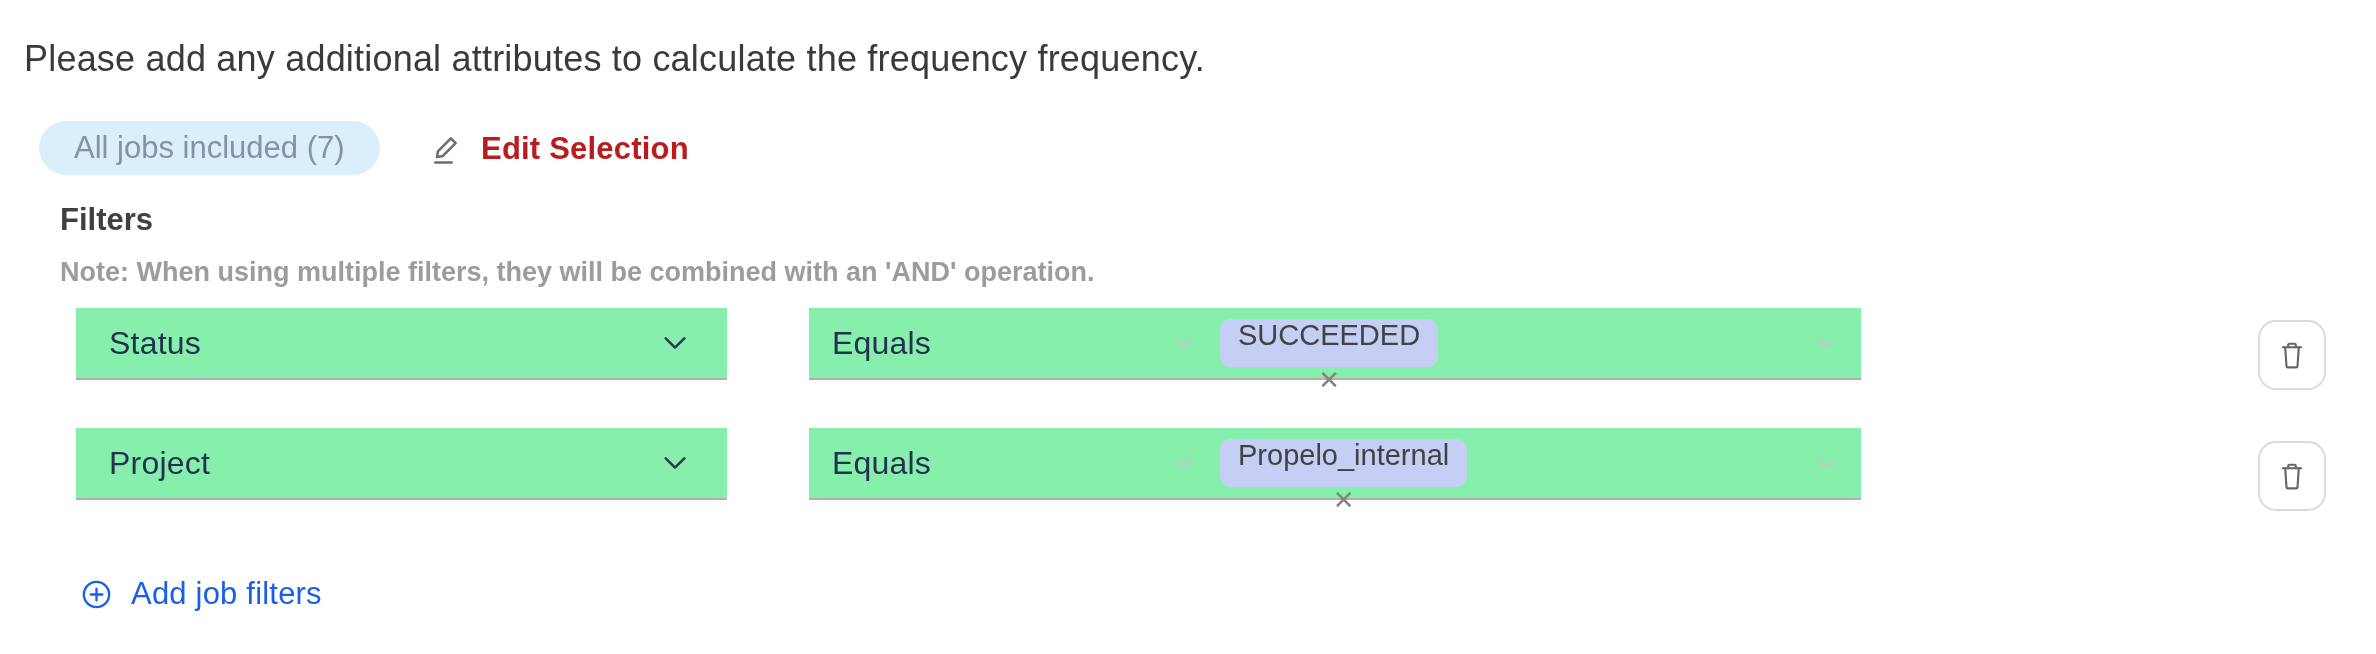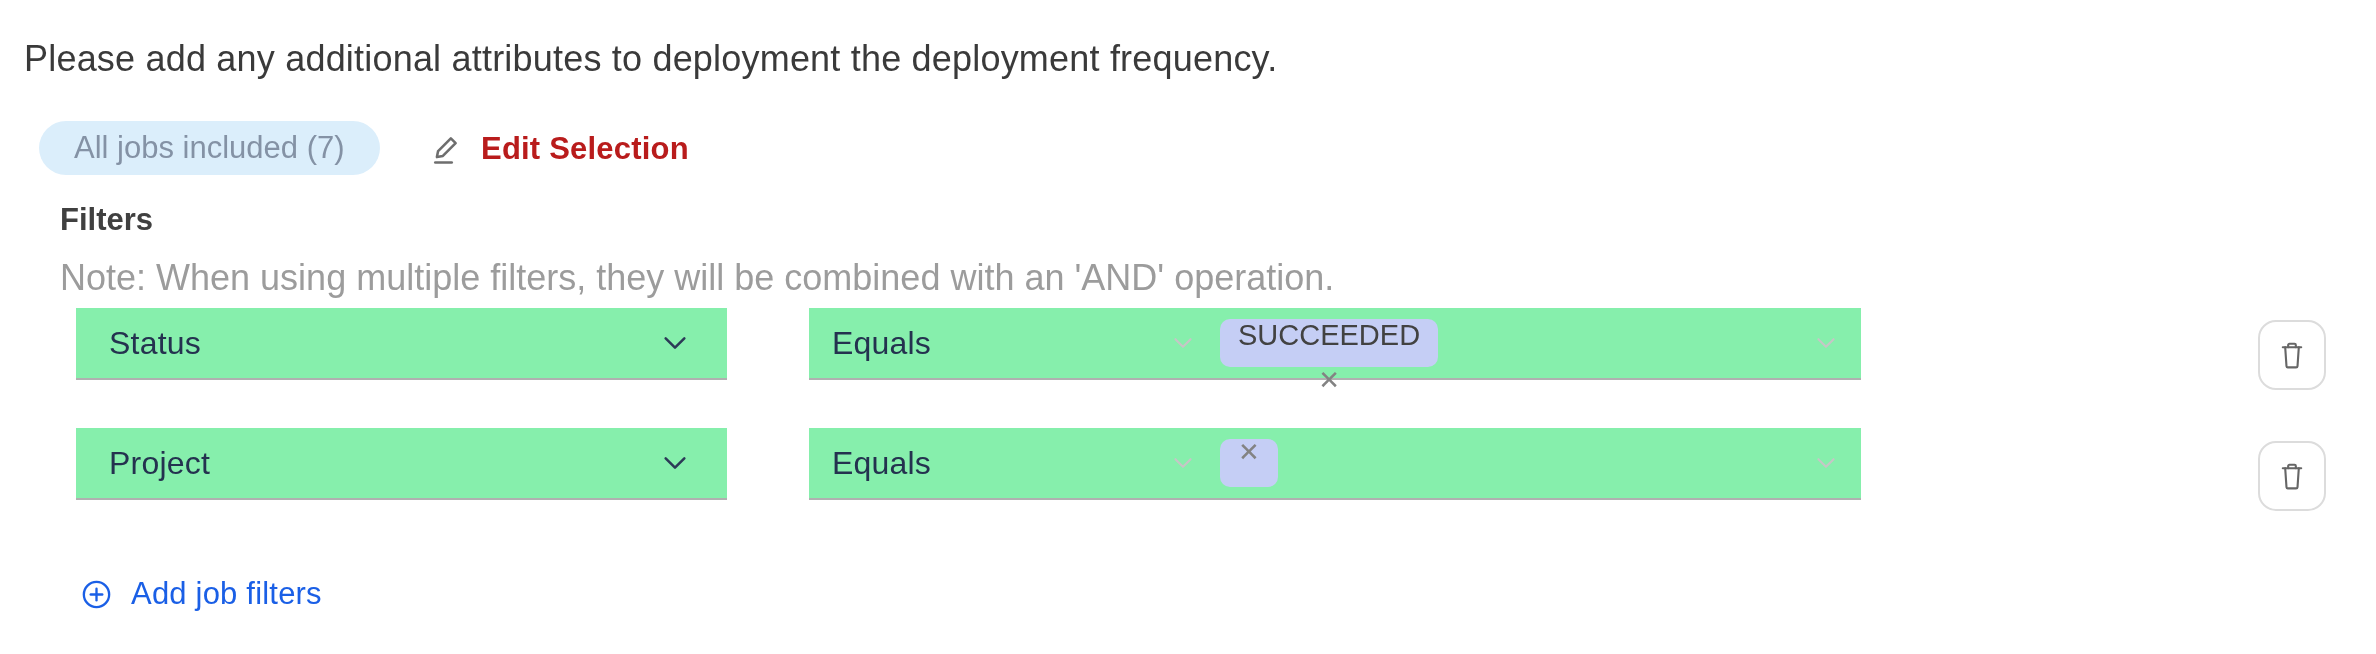--- a/index.html
+++ b/index.html
@@ -30,21 +30,21 @@
   .edit-link .label {
     font-size:31px; font-weight:700; color:#b91c1c; letter-spacing:0.2px;
   }
 
   .filters-heading {
     position:absolute; left:60px; top:202px;
     font-size:31px; font-weight:700; color:#404040;
   }
   .filters-note {
     position:absolute; left:60px; top:257px;
-    font-size:36px; font-weight:400; color:#9c9c9c;
+    font-size:27px; font-weight:700; color:#9c9c9c;
   }
 
   .field {
     position:absolute; height:72px; top:0;
     border-bottom:2px solid #b0b0b0;
     display:flex; align-items:center; justify-content:space-between;
     cursor:pointer; background:#86efac;
   }
   .row-1 .field { top:308px; }
   .row-2 .field { top:428px; }
@@ -83,21 +83,21 @@
     display:flex; align-items:center; gap:18px; cursor:pointer;
   }
   .add-link .plus-ic { width:33px; height:33px; display:block; }
   .add-link .label { font-size:31px; font-weight:500; color:#1a5fe6; letter-spacing:0.2px; }
 </style>
 </head>
 <body>
 
 <div class="panel">
 
-  <div class="intro">Please add any additional attributes to deployment the deployment frequency.</div>
+  <div class="intro">Please add any additional attributes to calculate the frequency frequency.</div>
 
   <div class="jobs-badge">All jobs included (7)</div>
 
   <div class="edit-link">
     <svg class="pencil" viewBox="0 0 24 24" fill="none" stroke="#6e6e6e" stroke-width="1.7" stroke-linecap="round" stroke-linejoin="round">
       <path d="M13.9 4.9l3.2 3.2L8.6 16.6l-4 .8.8-4z"></path>
       <line x1="3.5" y1="21" x2="14.5" y2="21"></line>
     </svg>
     <span class="label">Edit Selection</span>
   </div>
@@ -145,20 +145,21 @@
         </svg>
     </div>
     <div class="field operator">
       <span class="field-label">Equals</span>
       <svg class="chev light" viewBox="0 0 24 24" fill="none" stroke="currentColor" stroke-width="1.9" stroke-linecap="round" stroke-linejoin="round">
           <polyline points="5 8.5 12 15.5 19 8.5"></polyline>
         </svg>
     </div>
     <div class="field values">
       <span class="value-tag">
+        <span>Propelo_internal</span>
         <span class="remove-x">✕</span>
       </span>
       <svg class="chev light" viewBox="0 0 24 24" fill="none" stroke="currentColor" stroke-width="1.9" stroke-linecap="round" stroke-linejoin="round">
           <polyline points="5 8.5 12 15.5 19 8.5"></polyline>
         </svg>
     </div>
     <div class="trash-btn">
       <svg viewBox="0 0 24 24" fill="none" stroke="#666666" stroke-width="1.5" stroke-linecap="round" stroke-linejoin="round">
         <path d="M5.5 6.5h13"></path>
         <path d="M9.3 6.5V5a.9.9 0 0 1 .9-.9h3.6a.9.9 0 0 1 .9.9v1.5"></path>

